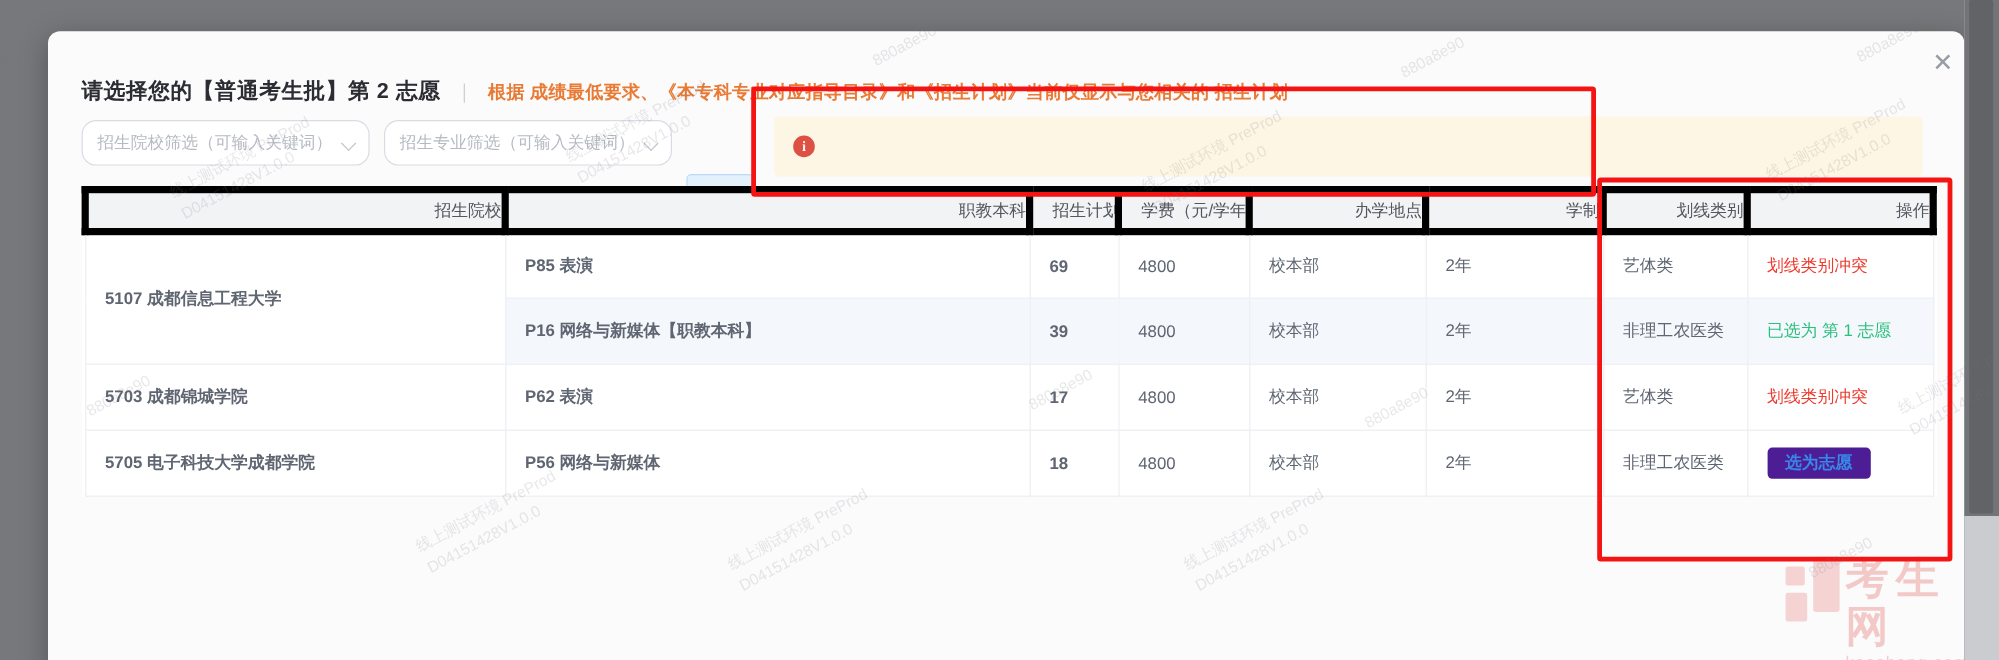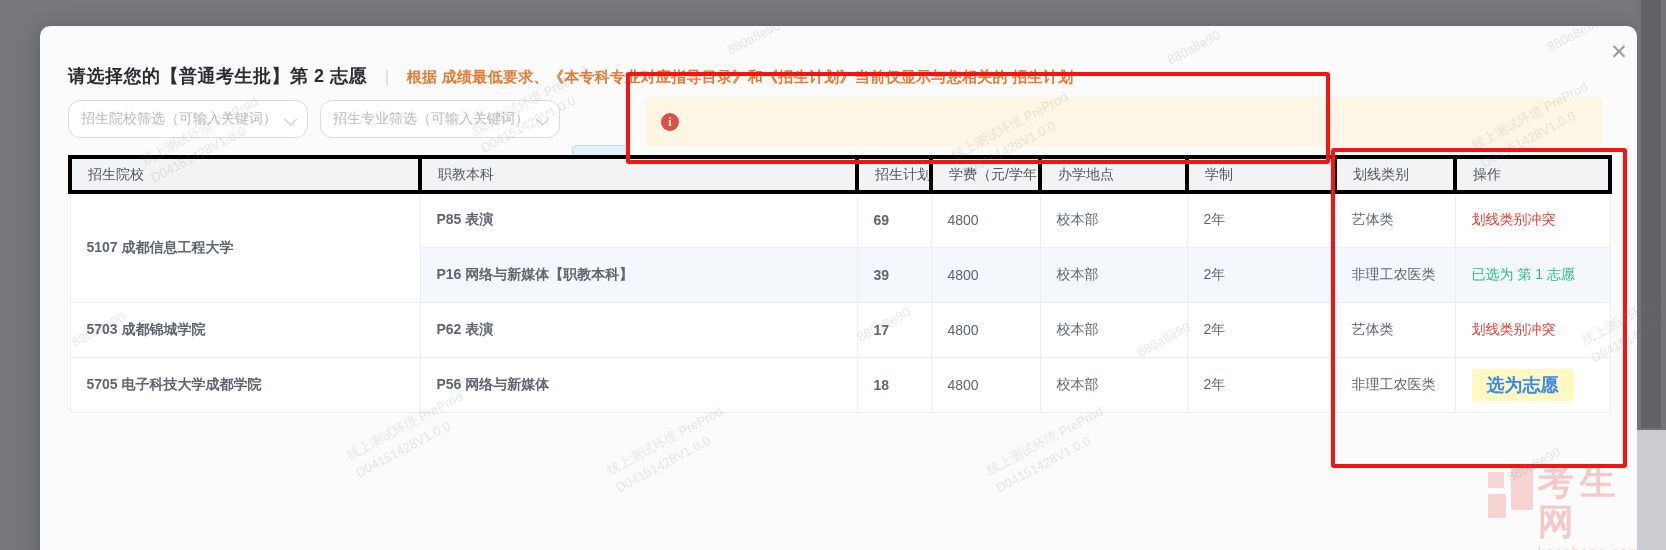--- a/index.html
+++ b/index.html
@@ -29,30 +29,30 @@
   
   .notice{position:absolute;left:605px;top:71px;width:957px;height:50px;background:#fdf6e4;border-radius:4px;
           display:flex;align-items:center;padding:0 16px;box-sizing:border-box;}
   .info-icon{flex:0 0 18px;width:18px;height:18px;border-radius:50%;background:#dd5044;color:#fdf6e4;font-size:12px;font-weight:bold;
              display:flex;align-items:center;justify-content:center;margin-right:12px;font-family:"Liberation Serif",serif;}
   .notice-text{font-size:14px;color:#33353b;white-space:nowrap;}
   .notice-text .hl{color:#e02f2f;}
 
   
   table.plan{position:absolute;left:28px;top:129px;width:1540px;border-collapse:collapse;table-layout:fixed;background:#fff;}
-  table.plan th{height:35px;background:#f2f3f5;font-size:14px;font-weight:normal;color:#52565e;text-align:left;
-                padding:0 0 0 16px;border:4px solid #000000;box-sizing:border-box;white-space:nowrap;overflow:hidden;margin-left:42px;}
+  table.plan th{height:35px;background:#f2f3f5;font-size:14px;font-weight:normal;color:#52565e;text-align:right;
+                padding:0 0 0 16px;border:6px solid #000000;box-sizing:border-box;white-space:nowrap;overflow:hidden;margin-left:42px;}
   table.plan td{height:55px;font-size:14px;color:#5f6672;text-align:left;padding:0 0 0 16px;border:1px solid #ebeef3;
                 box-sizing:border-box;background:#fff;white-space:nowrap;overflow:hidden;}
   td.strong{font-weight:bold;color:#2b2f36;font-size:15px;}
   td.num{font-weight:bold;color:#2b2f36;}
   tr.hl-row td{background:#f4f7fb;}
   .txt-conflict{color:#ed3b2f;}
   .txt-selected{color:#2bc07e;}
-  .pick-btn{background:#fef9c3;color:#3788e8;border:none;border-radius:4px;padding:4px 15px;font-size:18px;font-weight:bold;
+  .pick-btn{background:#4c1d95;color:#3788e8;border:none;border-radius:4px;padding:4px 15px;font-size:14px;font-weight:bold;
             cursor:pointer;font-family:inherit;}
 
   
   .anno{position:absolute;border:4px solid #f51414;border-radius:3px;z-index:40;pointer-events:none;}
   .anno1{left:626px;top:72px;width:696px;height:84px;}
   .anno2{left:1331px;top:148px;width:288px;height:312px;}
 
   
   .scroll-strip{position:absolute;left:1637px;top:0;width:29px;height:550px;background:#caccd0;z-index:30;}
   .scroll-strip .upper{position:absolute;left:0;top:0;width:29px;height:430px;background:#737478;}

